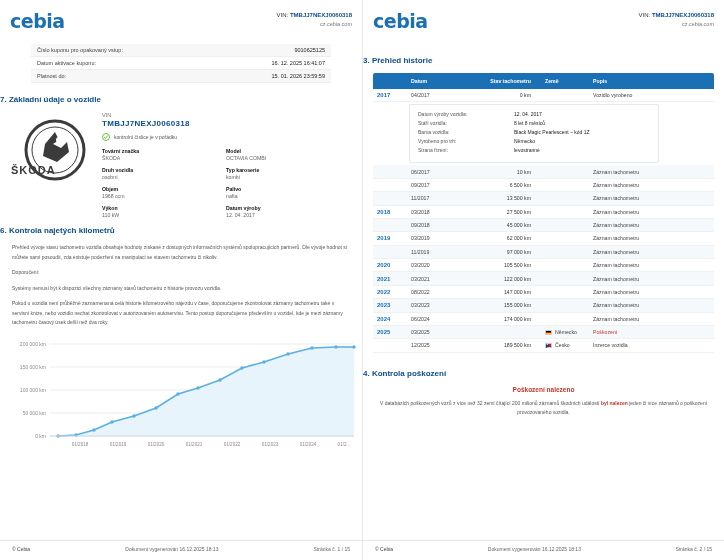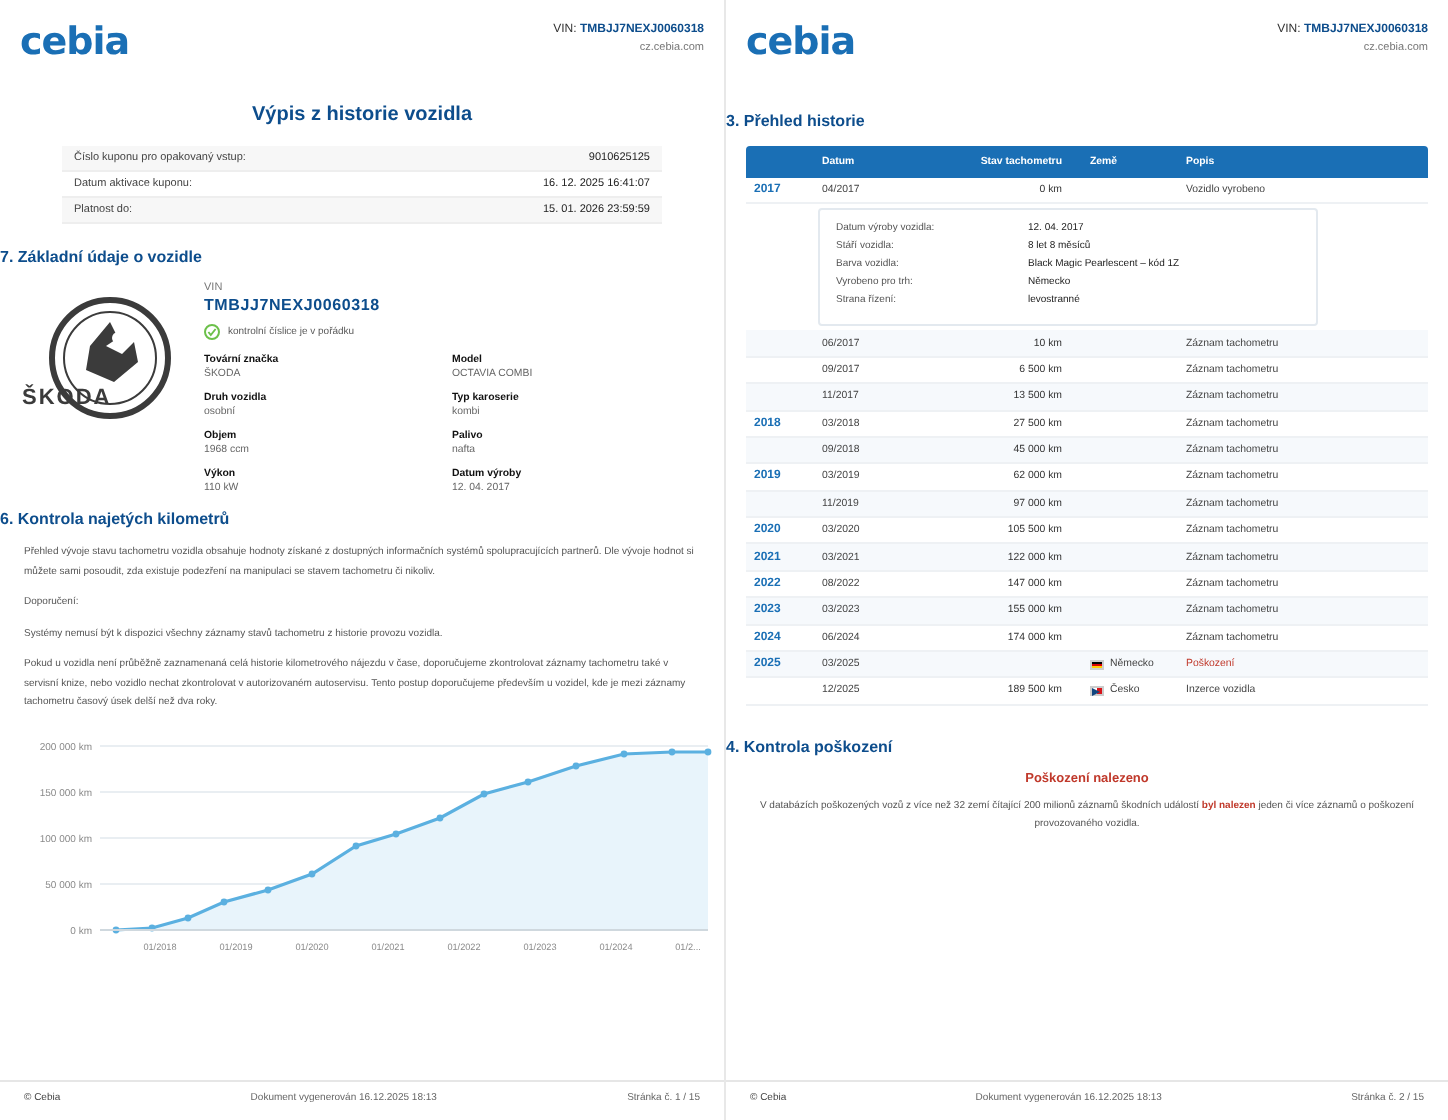--- a/index.html
+++ b/index.html
@@ -147,21 +147,20 @@
 
     <div class="hdr">
       <div class="logo"><span>cebia</span></div>
       <div class="hdr-right">
         <div class="vin-row"><span>VIN:</span>
           <b>TMBJJ7NEXJ0060318</b></div>
         <div class="site">cz.cebia.com</div>
       </div>
     </div>
 
-    <div class="doc-title">Výpis z historie vozidla</div>
 
     <table class="kv-table">
       <tbody>
           <tr>
         <td>Číslo kuponu pro opakovaný vstup:</td>
         <td class="v">9010625125</td>
       </tr>
       <tr>
         <td>Datum aktivace kuponu:</td>
         <td class="v">16. 12. 2025 16:41:07</td>

